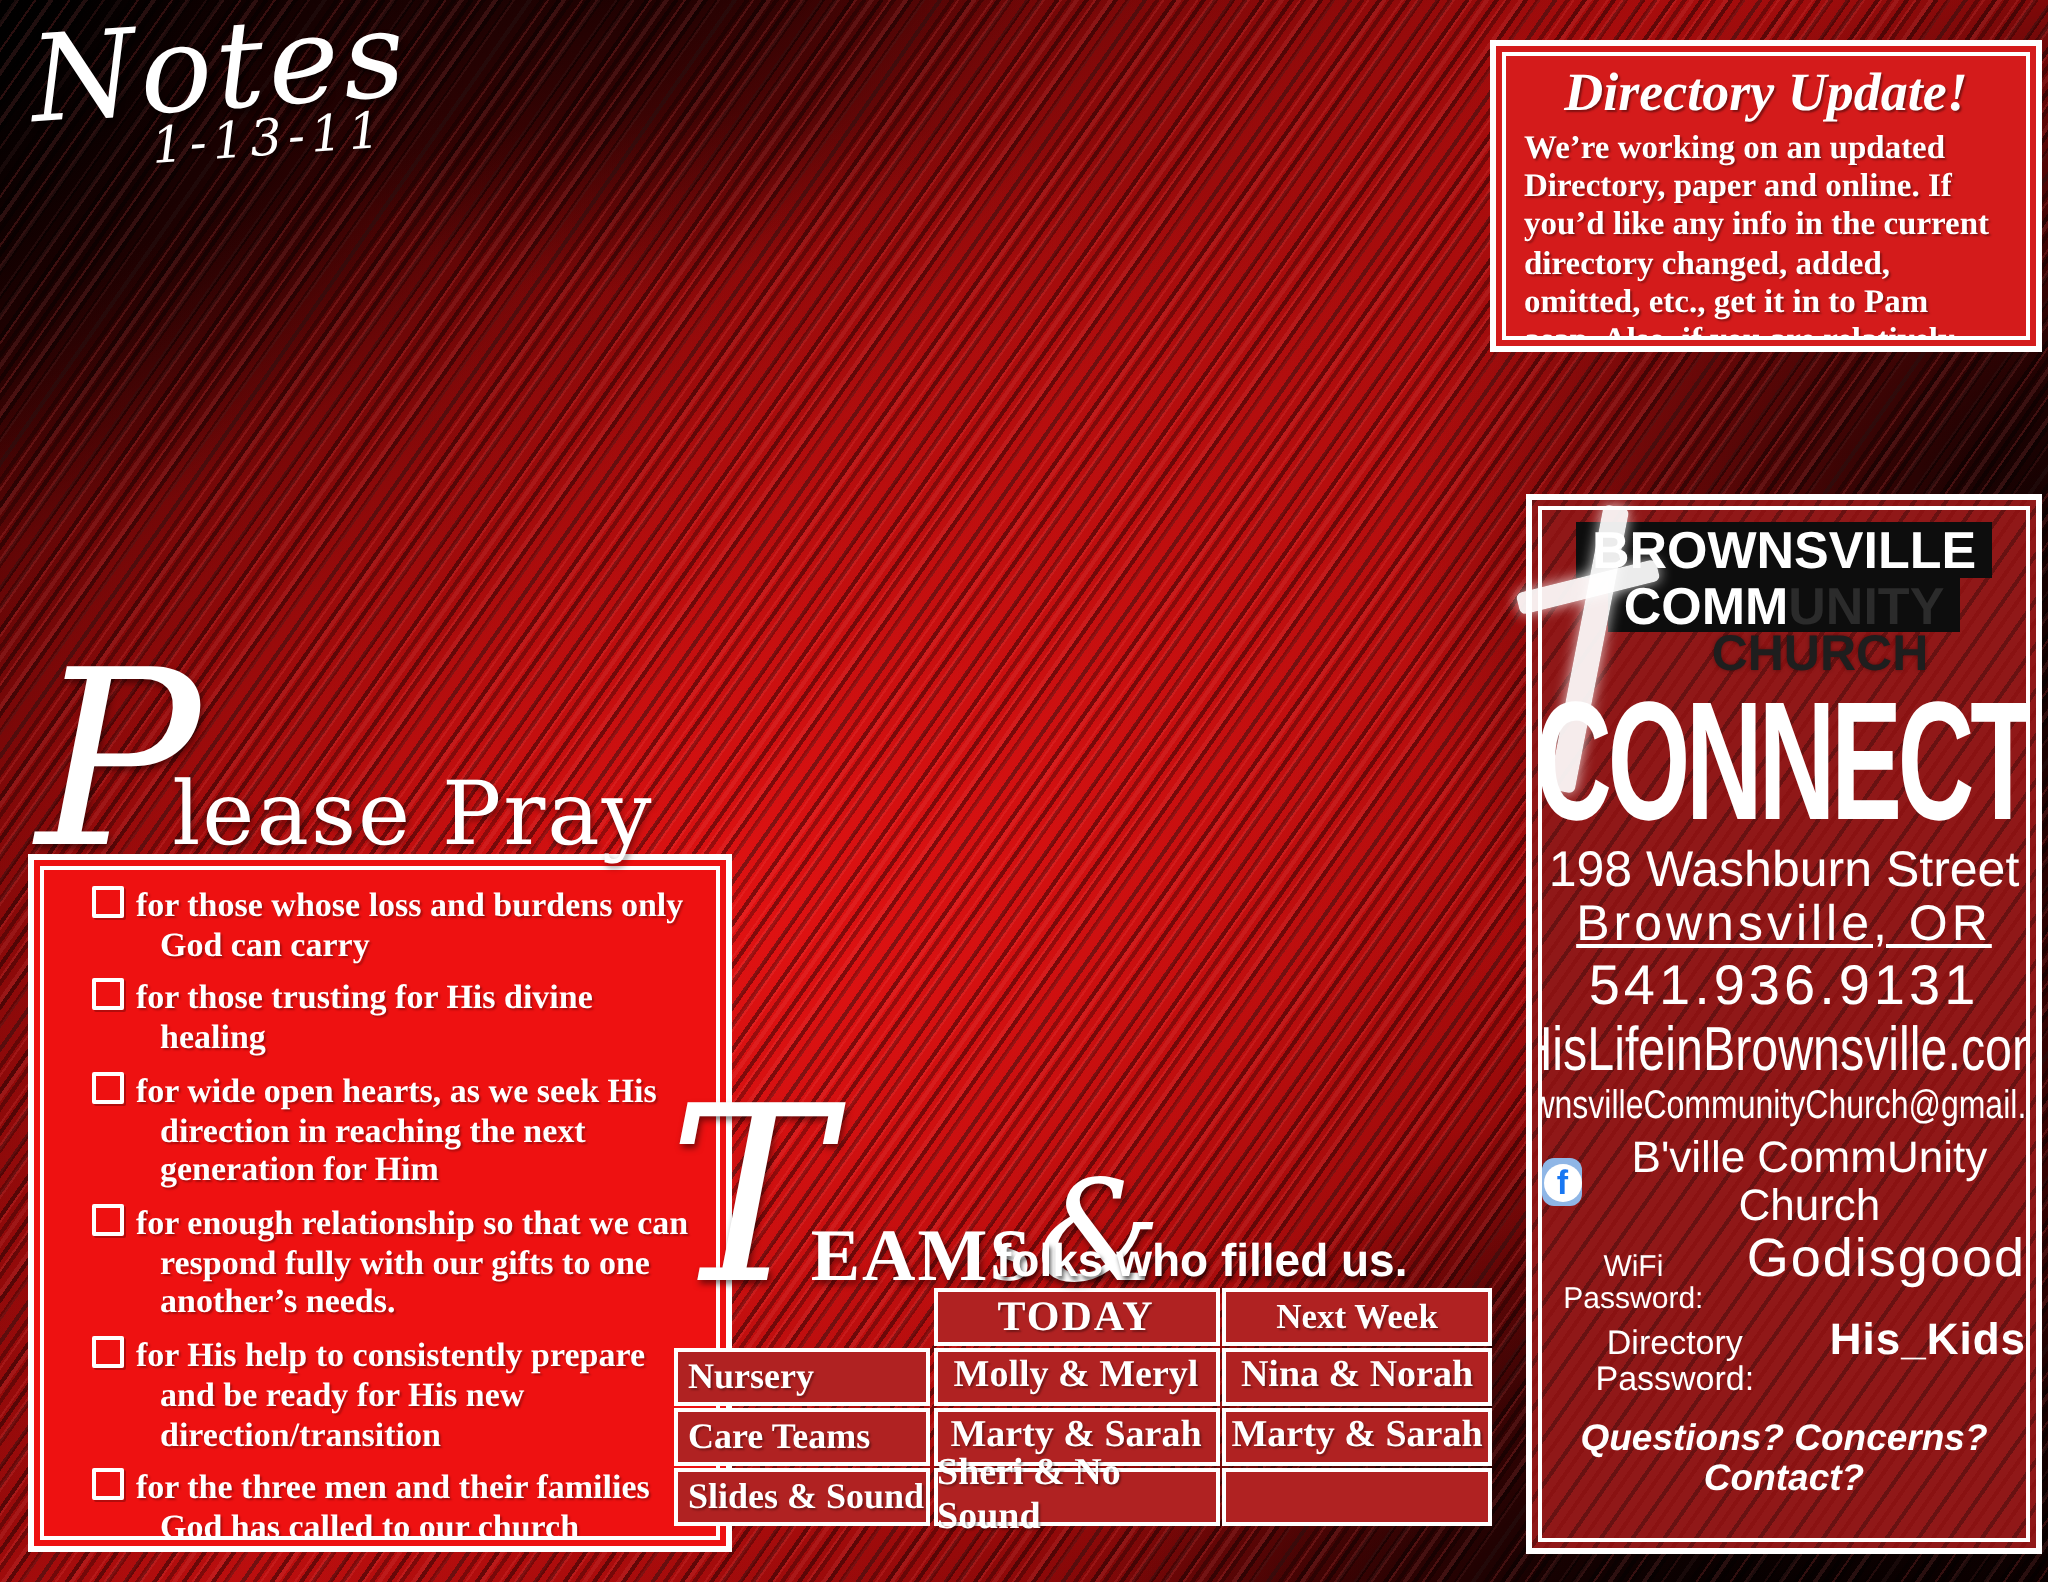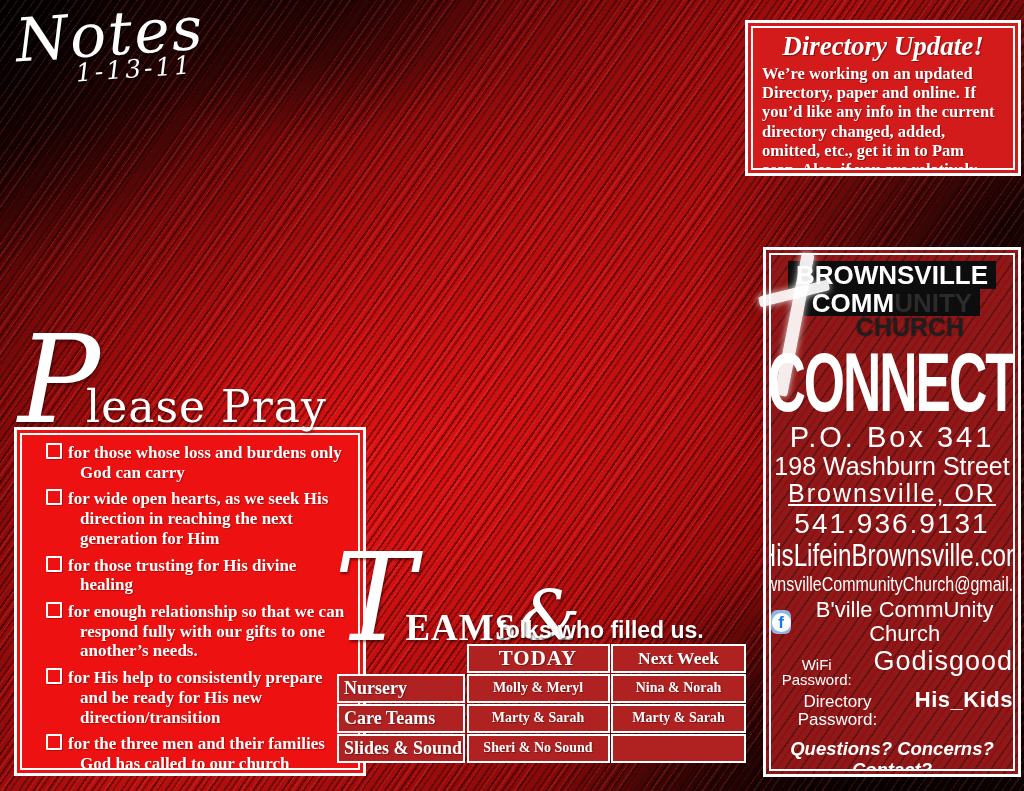--- a/index.html
+++ b/index.html
@@ -72,21 +72,21 @@
   .t-rest{font-family:"Liberation Serif",serif;font-weight:bold;font-size:37px;margin-left:-10px;letter-spacing:1px;}
   .t-amp{font-family:"DejaVu Serif",serif;font-style:italic;font-size:70px;margin-left:2px;line-height:0.8;}
   .teams-sub{position:absolute;left:498px;top:617px;font-family:"Liberation Sans",sans-serif;font-weight:bold;font-size:23px;z-index:4;text-shadow:1px 2px 2px rgba(0,0,0,0.6);}
   
   .roster{position:absolute;left:337px;top:644px;display:grid;grid-template-columns:128px 143px 135px;grid-auto-rows:28.5px;gap:1.5px;}
   .cell{background:var(--c-cell,#b02222);border:2px solid #fff;display:flex;align-items:center;justify-content:center;font-weight:bold;text-shadow:1px 1px 1px rgba(0,0,0,0.35);}
   .cell.ghost{visibility:hidden;}
   .cell.rowlabel{justify-content:flex-start;padding-left:5px;font-size:18px;}
   .cell.hdr-today{font-size:21px;letter-spacing:1px;}
   .cell.hdr-next{font-size:17.5px;}
-  .cell.val{font-size:14px;}
+  .cell.val{font-size:19px;}
 </style>
 </head>
 <body>
 
 <div class="page">
 
   <div class="notes">
     <div class="notes-script">Notes</div>
     <div class="notes-date">1-13-11</div>
   </div>
@@ -101,21 +101,20 @@
   <section class="dbl connect-box">
     <div class="cross">
       <span class="cross-v"></span>
       <span class="cross-h"></span>
     </div>
     <div class="dbl-inner connect-inner">
       <div class="blackbar">BROWNSVILLE</div>
       <div class="blackbar bar2"><span>COMM</span><span class="dark-letters">UNITY</span></div>
       <div class="church-line">CHURCH</div>
       <div class="connect-word">CONNECT</div>
-      <div class="sans po">P.O. Box 341</div>
       <div class="sans street">198 Washburn Street</div>
       <div class="sans city">Brownsville, OR</div>
       <div class="sans phone">541.936.9131</div>
       <div class="sans website">HisLifeinBrownsville.com</div>
       <div class="sans email">BrownsvilleCommunityChurch@gmail.com</div>
       <div class="fb-row">
         <span class="fb-icon">
             <span class="fb-circle">f</span>
           </span>
         <span class="sans fb-name">B'ville CommUnity Church</span>
@@ -138,22 +137,22 @@
 
   <div class="pray-title">
     <span class="p-initial">P</span>
     <span class="p-rest">lease Pray</span>
   </div>
 
   <section class="dbl pray-box">
     <div class="dbl-inner">
       <ul class="pray-list">
         <li class="pray-item"><span class="chk"></span><span>for those whose loss and burdens only God can carry</span></li>
+        <li class="pray-item"><span class="chk"></span><span>for those trusting for His divine healing</span></li>
         <li class="pray-item"><span class="chk"></span><span>for wide open hearts, as we seek His direction in reaching the next generation for Him</span></li>
-        <li class="pray-item"><span class="chk"></span><span>for those trusting for His divine healing</span></li>
         <li class="pray-item"><span class="chk"></span><span>for enough relationship so that we can respond fully with our gifts to one another’s needs.</span></li>
         <li class="pray-item"><span class="chk"></span><span>for His help to consistently prepare and be ready for His new direction/transition</span></li>
         <li class="pray-item"><span class="chk"></span><span>for the three men and their families God has called to our church</span></li>
 
       </ul>
     </div>
   </section>
 
   <div class="teams-title">
     <span class="t-initial">T</span>

